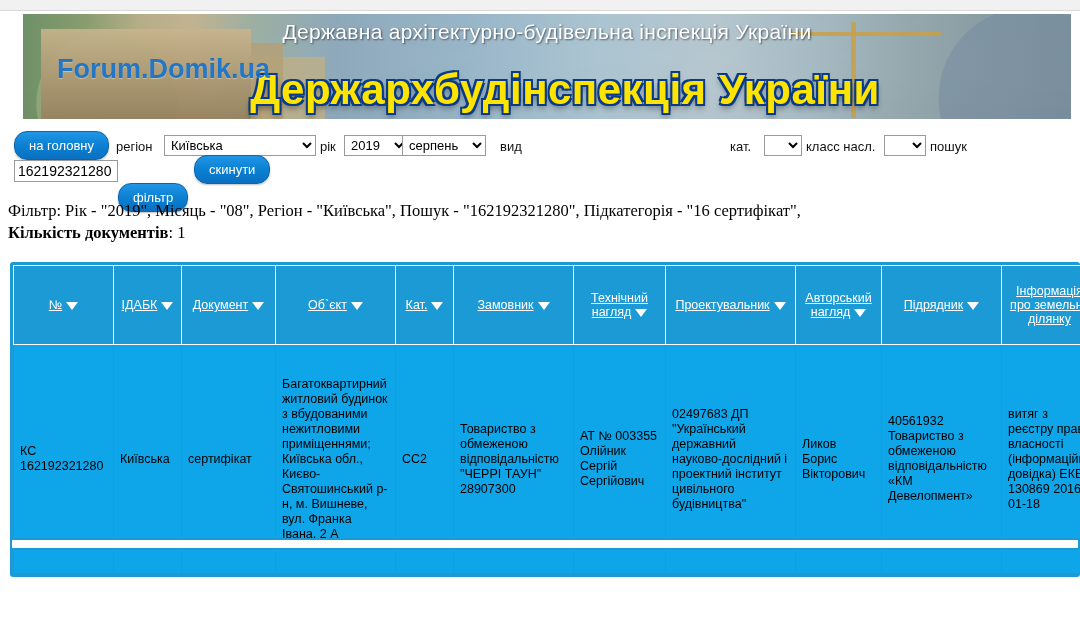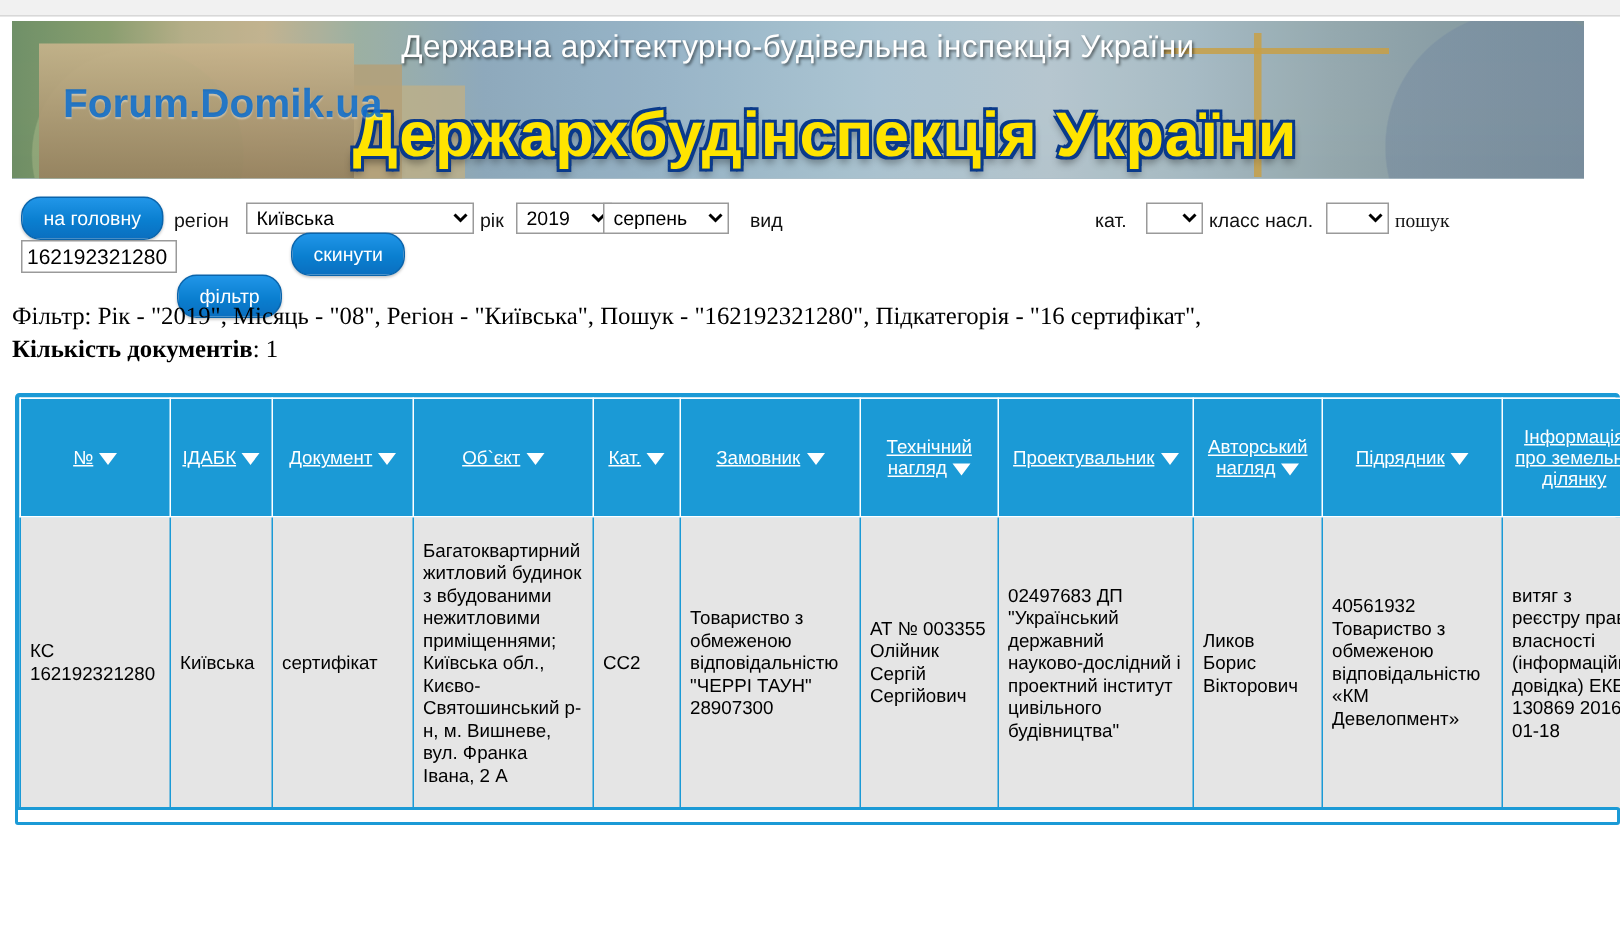--- a/index.html
+++ b/index.html
@@ -21,21 +21,21 @@
     top: 0; left: 0;
     width: 1080px;
     height: 10px;
     background: #f1f1f1;
     border-bottom: 1px solid #d8d8d8;
   }
 
   
   .banner {
     position: absolute;
-    top: 14px; left: 8px;
+    top: 14px; left: 23px;
     width: 1048px;
     height: 105px;
     overflow: hidden;
     background: linear-gradient(to bottom, #6ea4c8 0%, #89b6d4 40%, #7ea8c0 70%, #5d7f93 100%);
   }
   .banner .cityscape {
     position: absolute;
     inset: 0;
     background:
       radial-gradient(circle at 8% 85%, rgba(150,170,120,0.85) 0 70px, rgba(0,0,0,0) 71px),
@@ -131,21 +131,21 @@
   .lbl {
     position: absolute;
     font-size: 13px;
     color: #111;
   }
   .lbl-region { left: 108px; top: 11px; }
   .lbl-year   { left: 312px; top: 11px; }
   .lbl-kind   { left: 492px; top: 11px; }
   .lbl-cat    { left: 722px; top: 11px; }
   .lbl-class  { left: 798px; top: 11px; }
-  .lbl-search { left: 922px; top: 11px; font-family: Liberation Serif, serif; }
+  .lbl-search { left: 922px; top: 11px; }
 
   select.ui-select {
     position: absolute;
     font-family: "Liberation Sans", sans-serif;
     font-size: 13px;
     height: 21px;
     border: 1px solid #9a9a9a;
     background: #ffffff;
     color: #000;
     padding: 1px 2px;
@@ -222,23 +222,23 @@
     border-left: 6px solid transparent;
     border-right: 6px solid transparent;
     border-top: 8px solid #ffffff;
     vertical-align: middle;
   }
   table.grid td {
     font-size: 12.5px;
     color: #000;
     vertical-align: middle;
     border: 1px solid #1b9ad6;
-    padding: 4px 6px;
+    padding: 21px 6px;
     height: 186px;
-    background: #e5e5e5;
+    background: #0ea5e9;
     line-height: 15px;
   }
   .bottom-bar {
     position: absolute;
     top: 538px; left: 10px;
     width: 1070px;
     height: 12px;
     border: 2px solid #1b9ad6;
     border-radius: 2px;
     box-sizing: border-box;

